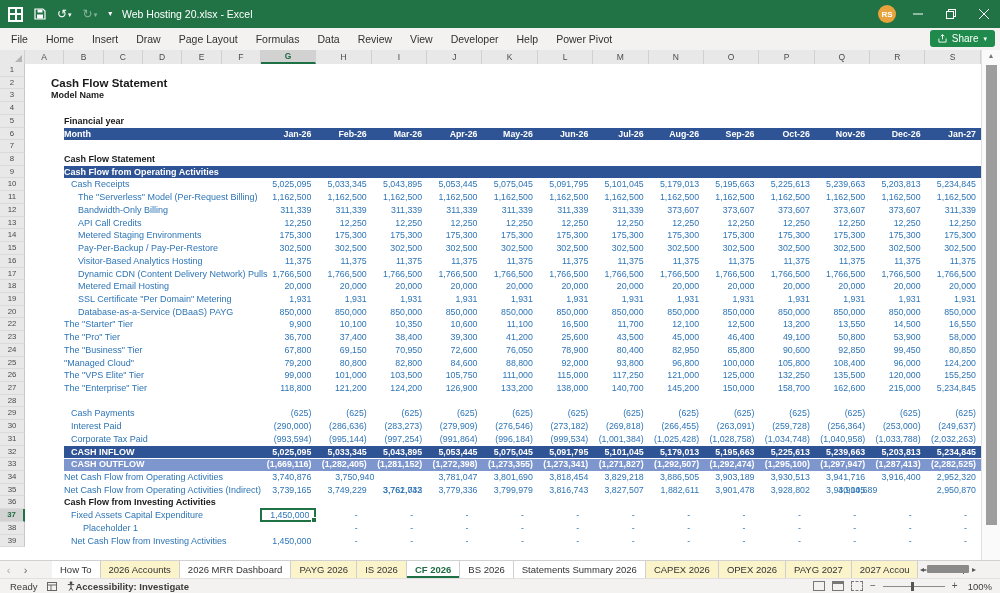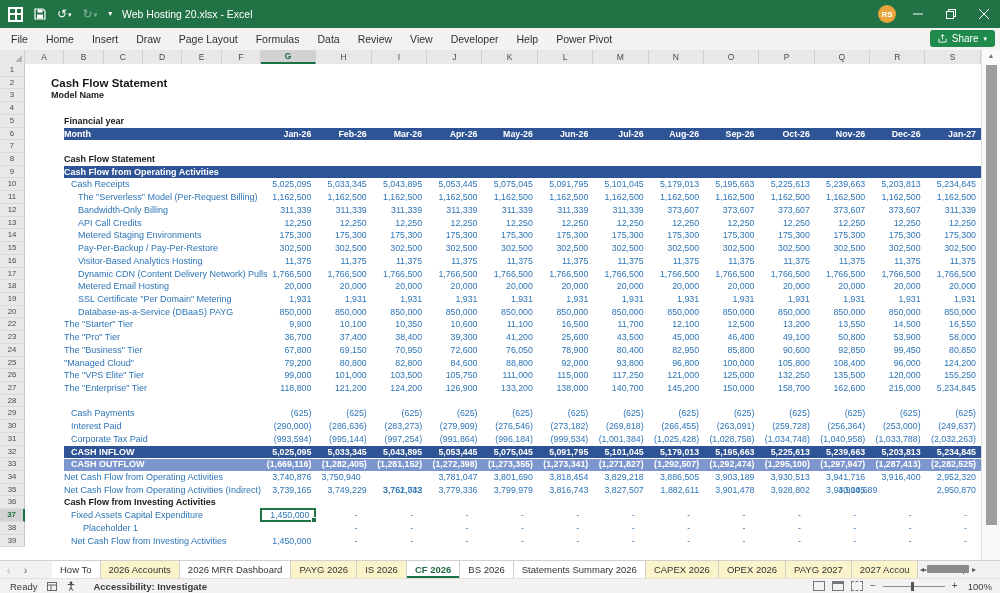--- a/index.html
+++ b/index.html
@@ -67,21 +67,21 @@
   .stab{padding:0 8px;display:flex;align-items:center;background:#fff;border-right:1px solid #cfcfcf;white-space:nowrap;}
   .stab.yellow{background:#FBF3C9;}
   .stab.active{background:#fff;font-weight:bold;color:#1e6b41;box-shadow:inset 0 -2px 0 #1e7145;}
   .tbtn{width:18px;display:flex;align-items:center;justify-content:center;color:#555;}
   .hscroll{position:absolute;right:2px;top:562px;width:78px;height:14px;display:flex;align-items:center;gap:3px;color:#555;font-size:8px;}
   .hthumb{width:42px;height:8px;background:#8a8a8a;border-radius:1px;}
   
   .statusbar{position:absolute;left:0;top:578px;width:1000px;height:15px;background:#f3f2f1;border-top:1px solid #e3e1df;
              display:flex;align-items:center;font-size:9.5px;color:#3b3b3b;box-sizing:border-box;}
   .sb-left{display:flex;align-items:center;gap:10px;margin-left:10px;}
-  .sb-acc{font-weight:bold;display:flex;align-items:flex-start;gap:18px;}
+  .sb-acc{font-weight:bold;display:flex;align-items:flex-start;gap:0;}
   .sb-right{position:absolute;right:8px;display:flex;align-items:center;gap:7px;}
   .viewico{width:12px;height:10px;border:1px solid #777;box-sizing:border-box;display:block;}
   .viewico.v2{border-top:3px solid #777;}
   .viewico.v3{border-style:dashed;border-width:1px;}
   .zoomtrack{width:62px;height:1px;background:#8a8a8a;position:relative;}
   .zoomthumb{position:absolute;left:28px;top:-4px;width:3px;height:9px;background:#555;}
   .zsym{font-size:10px;color:#555;line-height:1;}
   svg{display:block;}
 </style>
 </head>
@@ -668,21 +668,21 @@
         <span class="val" style="left: 789.84px; width: 50.384px;">(1,297,947)</span>
         <span class="val" style="left: 845.224px; width: 50.384px;">(1,287,413)</span>
         <span class="val" style="left: 900.608px; width: 50.384px;">(2,282,525)</span>
       </div>
     </div>
     <div class="grow st-blue">
       <div class="rnum">34</div>
       <div class="rcontent">
         <span class="lbl" style="left: 39px;">Net Cash Flow from Operating Activities</span>
         <span class="val" style="left: 236px; width: 50.384px;">3,740,876</span>
-        <span class="val" style="left: 291px; width: 50.384px; text-align: center;">3,750,940</span>
+        <span class="val" style="left: 299px; width: 50.384px;">3,750,940</span>
         <span class="val" style="left: 346.768px; width: 50.384px; margin-top: 13px;">3,762,743</span>
         <span class="val" style="left: 402.152px; width: 50.384px;">3,781,047</span>
         <span class="val" style="left: 457.536px; width: 50.384px;">3,801,690</span>
         <span class="val" style="left: 512.92px; width: 50.384px;">3,818,454</span>
         <span class="val" style="left: 568.304px; width: 50.384px;">3,829,218</span>
         <span class="val" style="left: 623.688px; width: 50.384px;">3,886,505</span>
         <span class="val" style="left: 679.072px; width: 50.384px;">3,903,189</span>
         <span class="val" style="left: 734.456px; width: 50.384px;">3,930,513</span>
         <span class="val" style="left: 789.84px; width: 50.384px;">3,941,716</span>
         <span class="val" style="left: 845.224px; width: 50.384px;">3,916,400</span>

